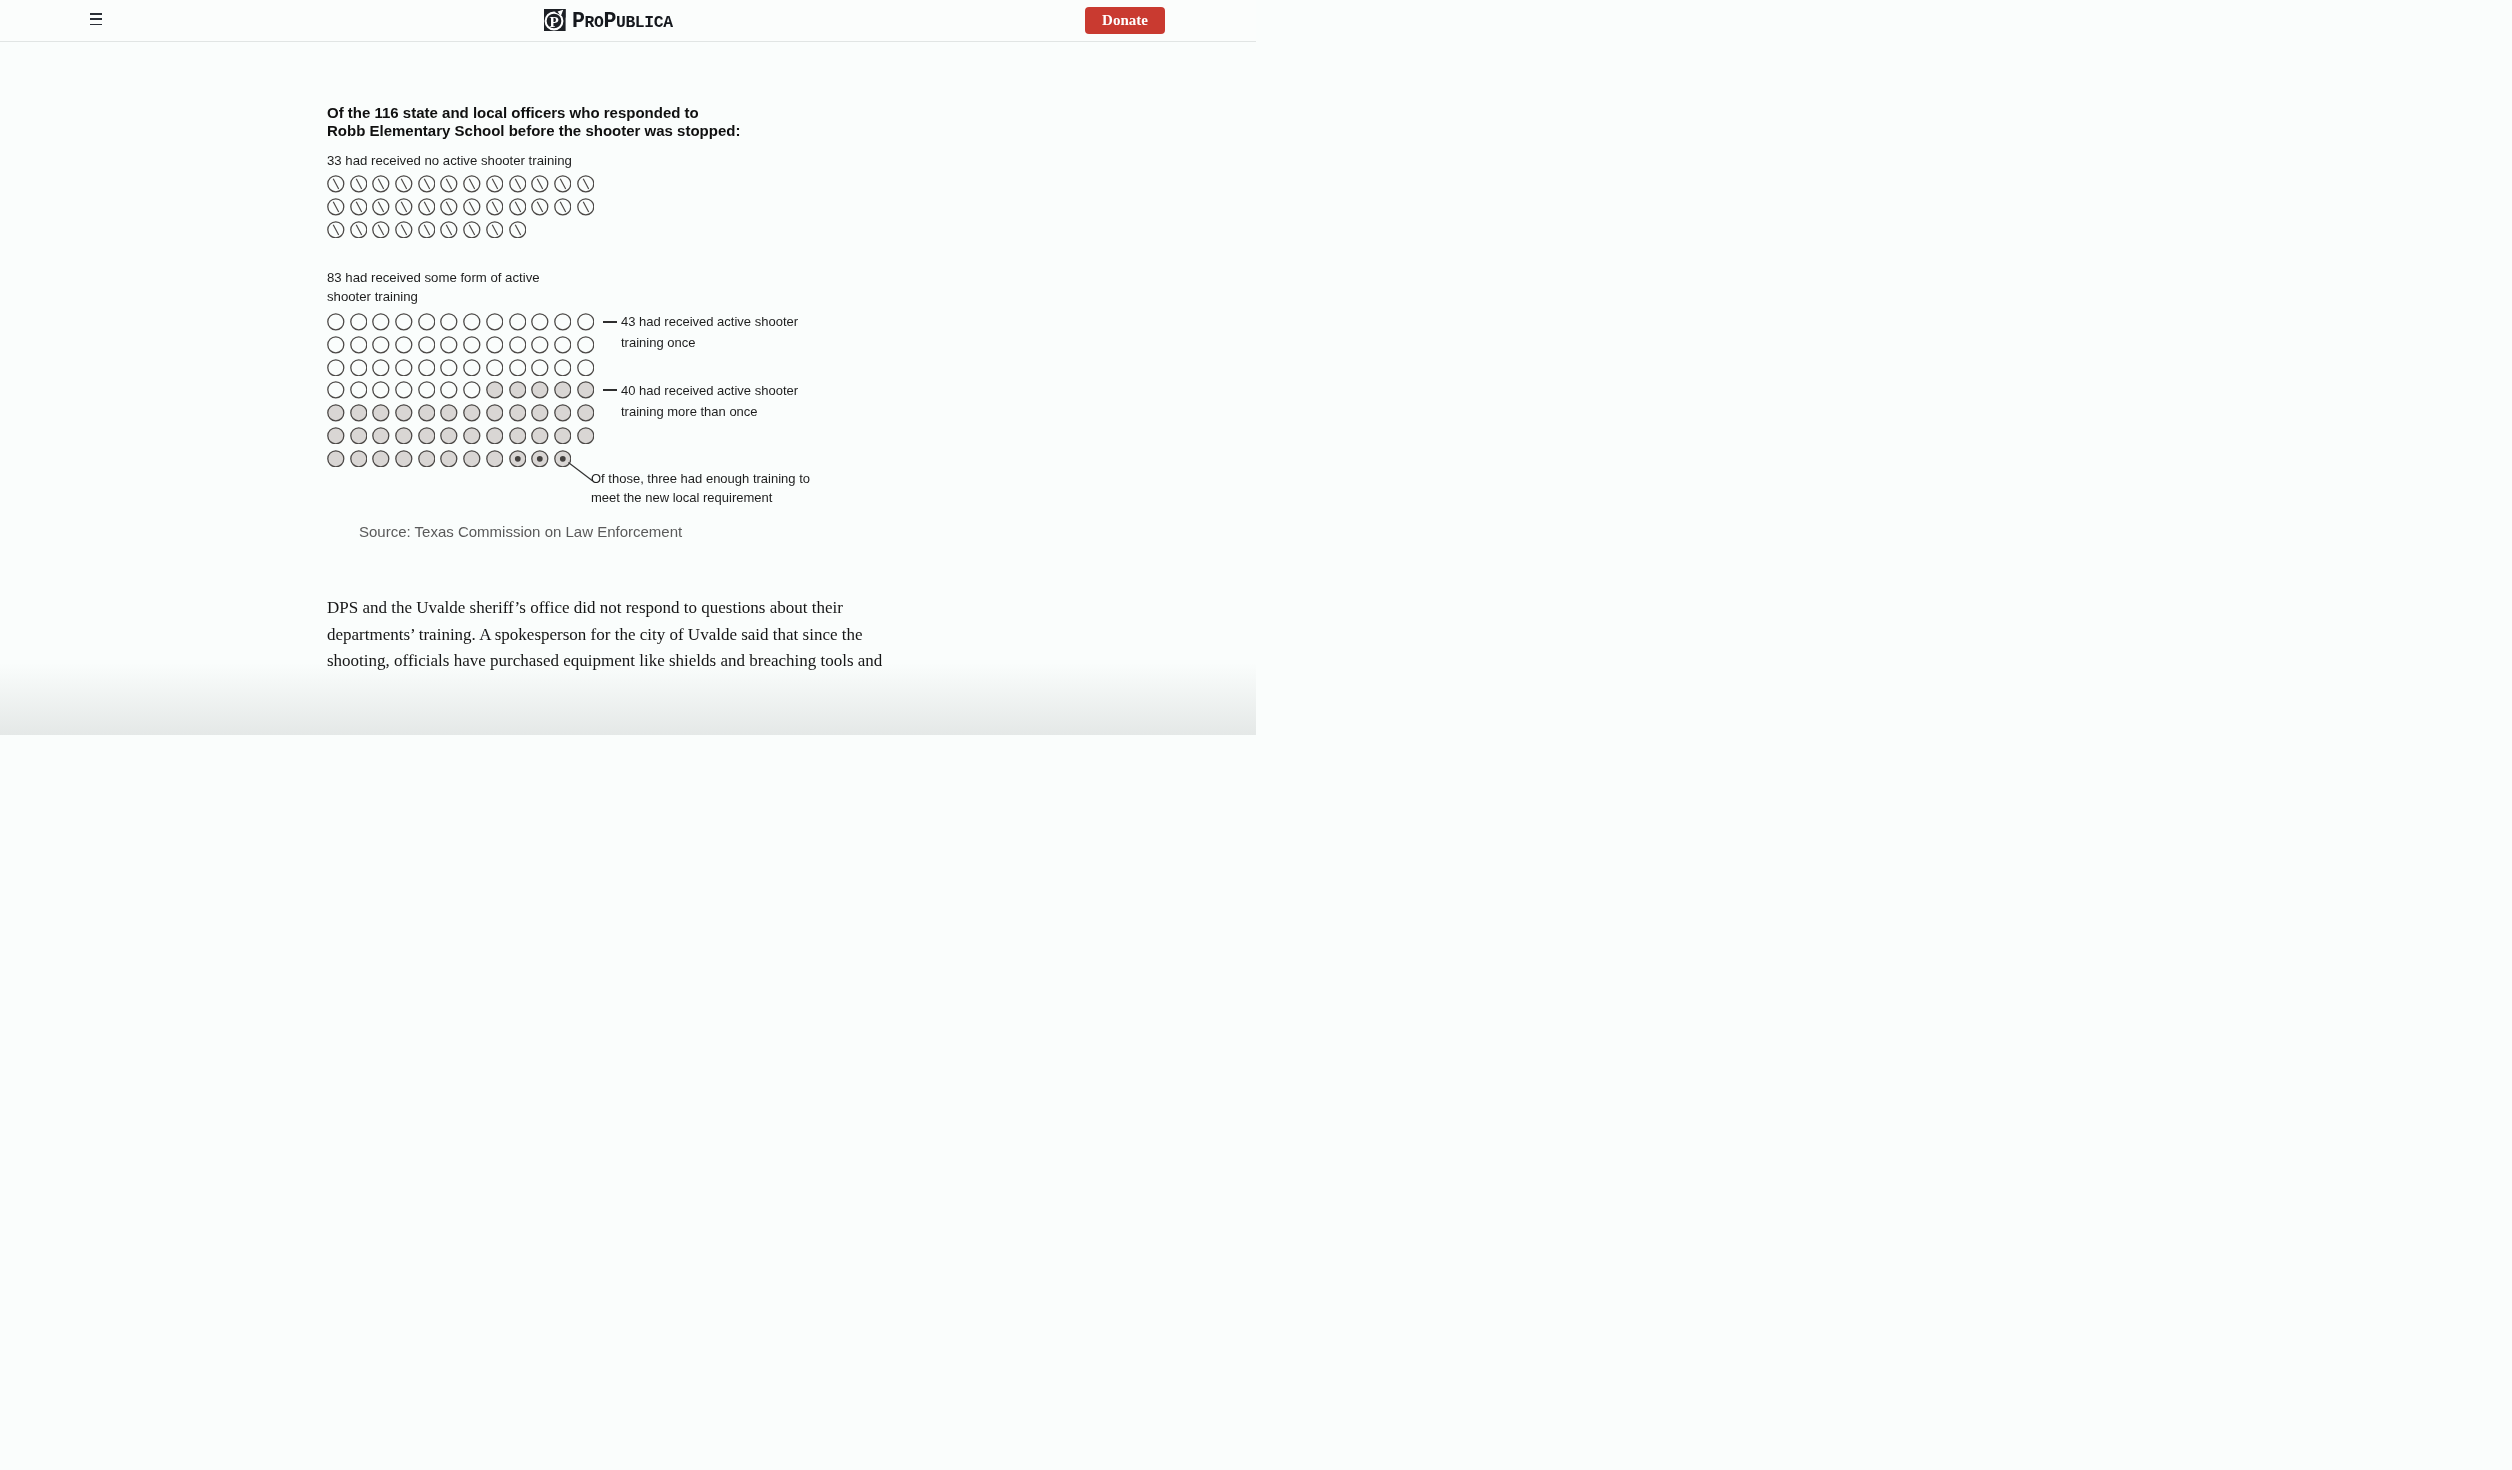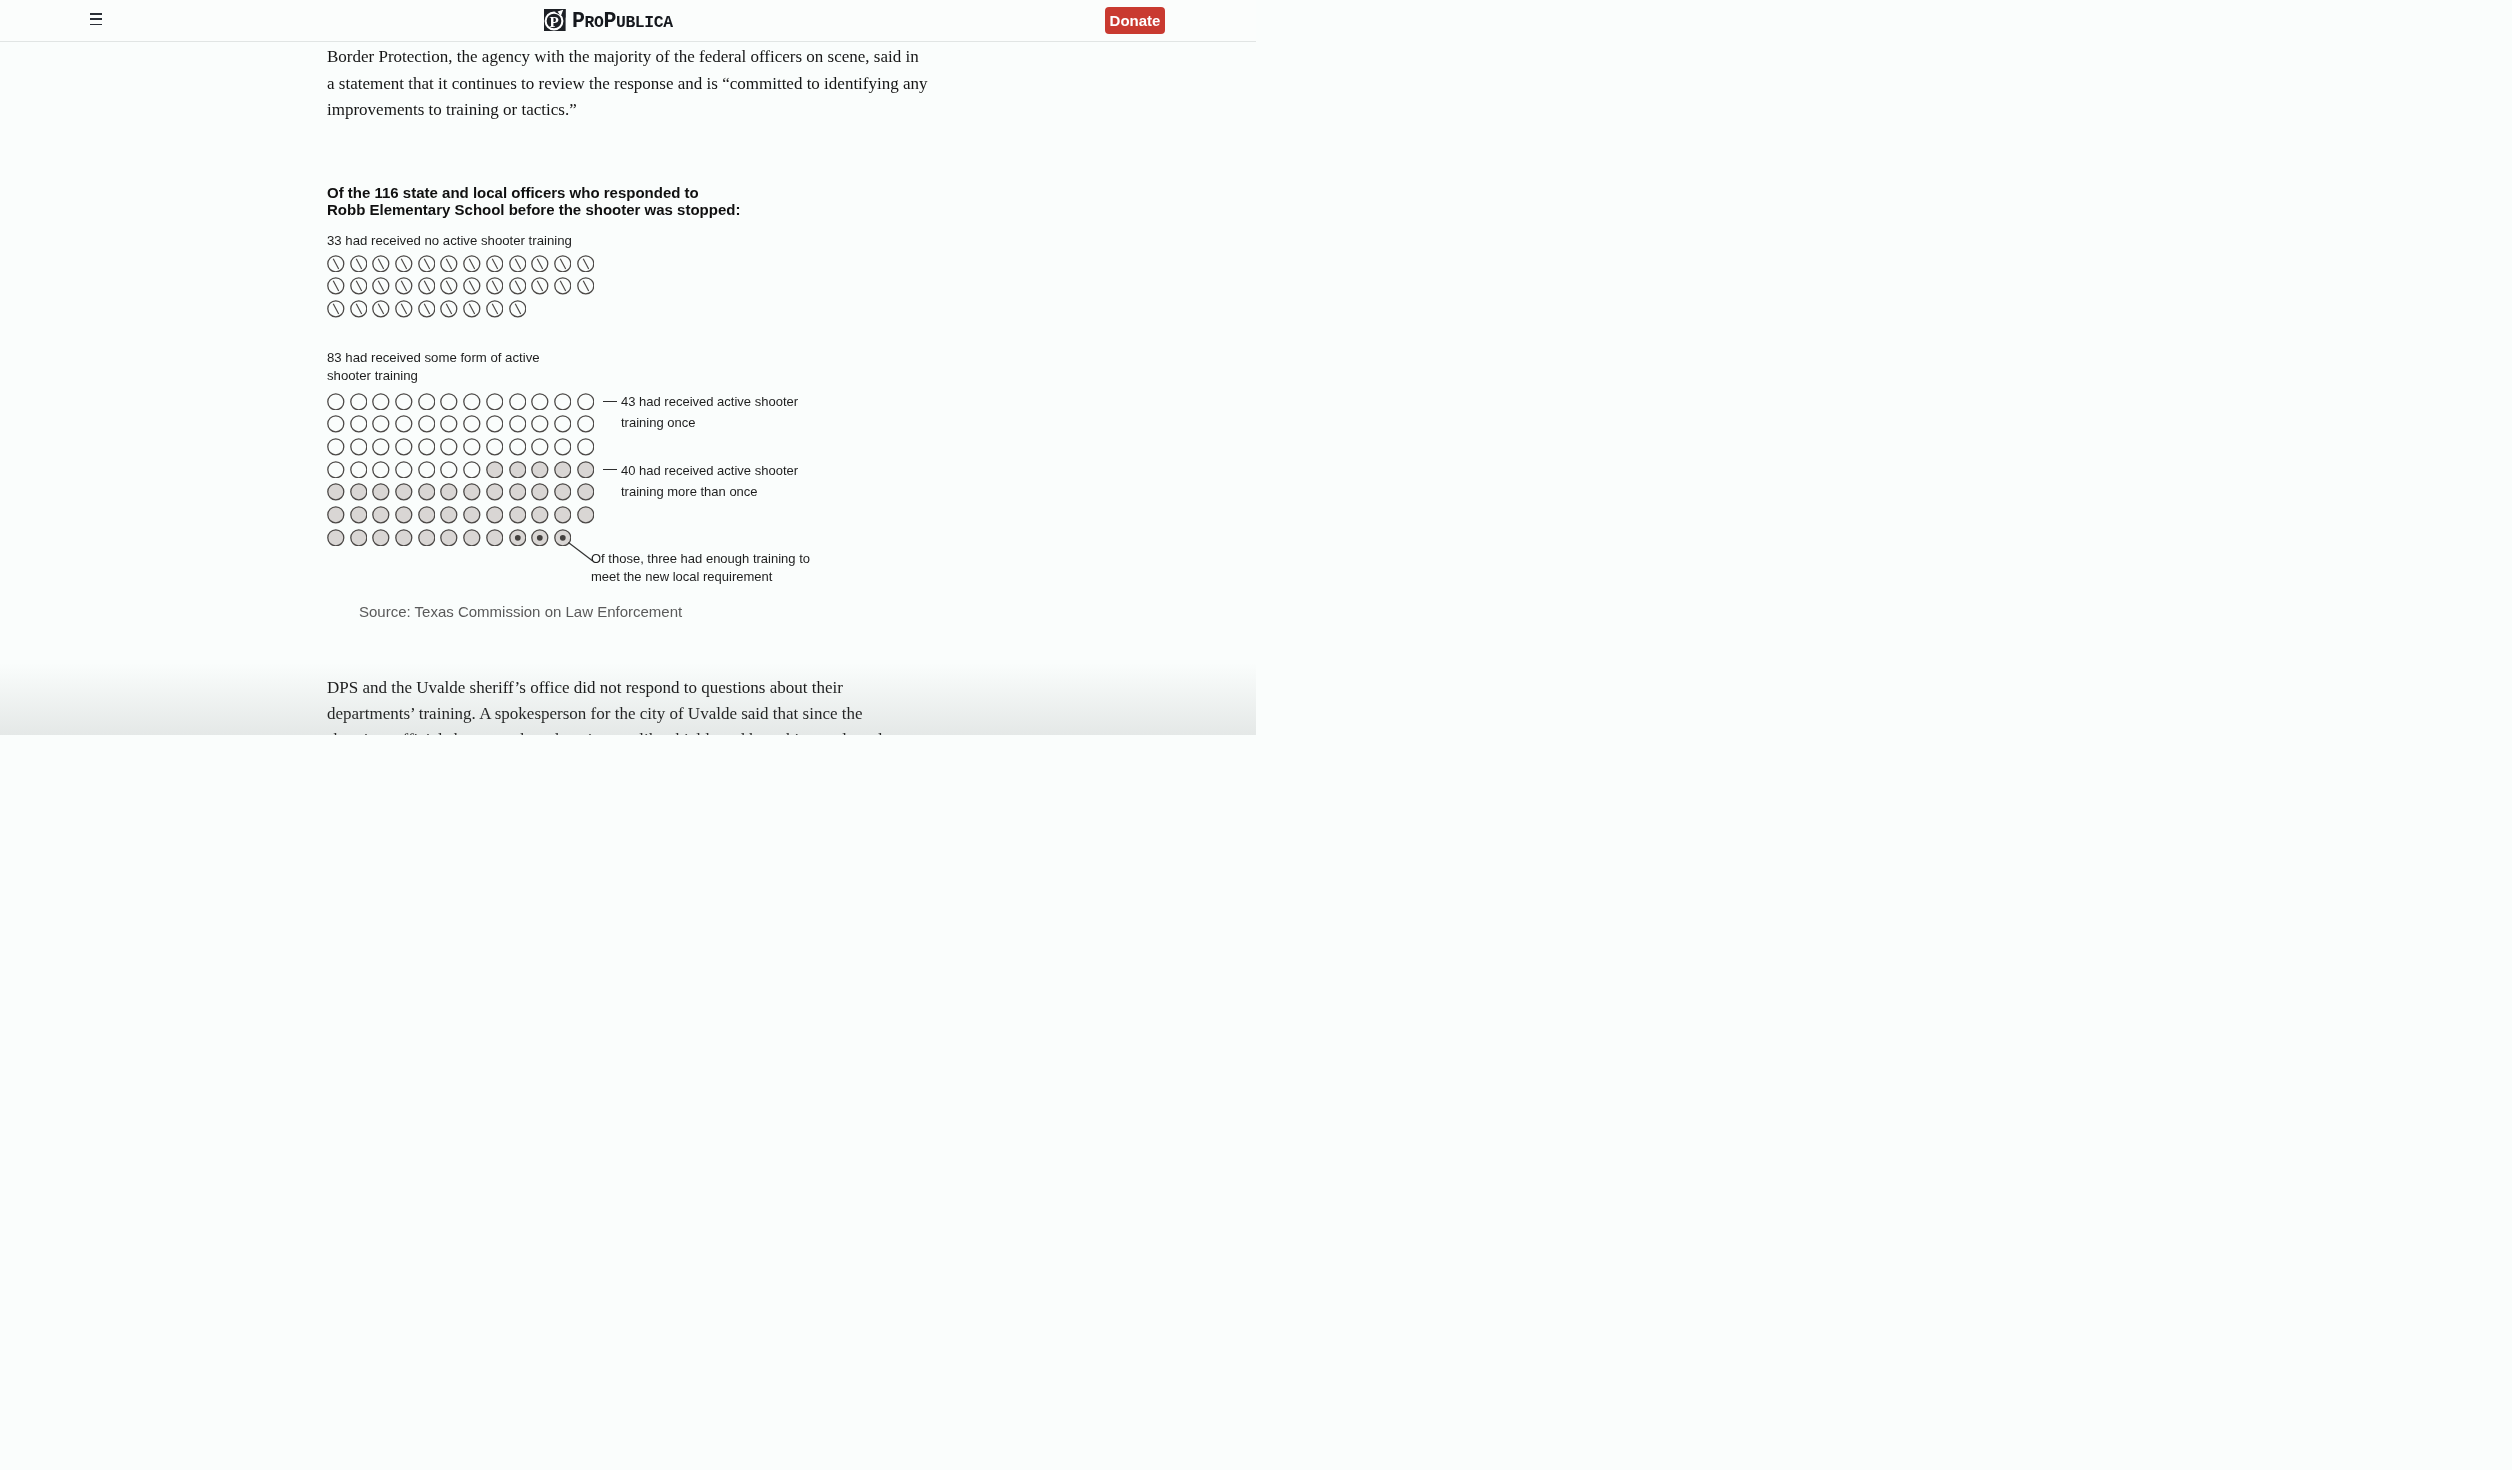--- a/index.html
+++ b/index.html
@@ -25,23 +25,23 @@
     display:flex; align-items:flex-start; cursor:pointer; text-decoration:none;
   }
   .logo-mark { width:21.6px; height:22.4px; display:block; }
   .wordmark {
     margin-left:6.4px; font-family:Liberation Mono, monospace; font-weight:700;
     color:#15181d; letter-spacing:-0.4px; white-space:nowrap; line-height:24px;
   }
   .wordmark .cap   { font-size:21.6px; }
   .wordmark .small { font-size:16.4px; }
   .donate-btn {
-    position:absolute; right:91px; top:7.2px; width:60px; height:26.4px;
+    position:absolute; right:91px; top:7.2px; width:80px; height:26.4px;
     background:#c93a30; border:none; border-radius:4px; cursor:pointer;
-    color:#ffffff; font-family:Liberation Sans, sans-serif; font-weight:700; font-size:15px;
+    color:#ffffff; font-family:Liberation Serif, serif; font-weight:700; font-size:15px;
   }
   
   .content { position:relative; width:602px; margin-left:327px; padding-top:2.4px; }
   .body-text {
     font-family:"Liberation Serif", serif; font-size:17px; line-height:26.4px; color:#161616;
   }
   .para-2 { margin-top:40px; }
   
   .chart { position:relative; margin-top:54px; height:457px; width:609px; }
   .chart-title {
@@ -97,21 +97,20 @@
       <polygon points="17,3 24,1 21,9" fill="#ffffff"></polygon>
       <text x="7" y="22" font-family="Liberation Serif, serif" font-weight="bold" font-size="19" fill="#ffffff">P</text>
     </svg>
     <span class="wordmark"><span class="cap">P</span><span class="small">RO</span><span class="cap">P</span><span class="small">UBLICA</span></span>
   </a>
 
   <button class="donate-btn">Donate</button>
 </header>
 
 <main class="content">
-  <p class="body-text">Border Protection, the agency with the majority of the federal officers on scene, said in a statement that it continues to review the response and is “committed to identifying any improvements to training or tactics.”</p>
 
   <figure class="chart">
     <figcaption class="chart-title">Of the 116 state and local officers who responded to
 Robb Elementary School before the shooter was stopped:</figcaption>
 
     <div class="group-label label-no-training">33 had received no active shooter training</div>
     <div class="picto grid-no-training" id="grid-no-training">
         <svg width="17.6" height="17.6" viewBox="0 0 22 22">
           <circle cx="11" cy="11" r="10" fill="#fafdfc" stroke="#4b4846" stroke-width="1.6"></circle>
           <line x1="7.8" y1="4.8" x2="14.6" y2="17.4" stroke="#4b4846" stroke-width="1.5"></line>

